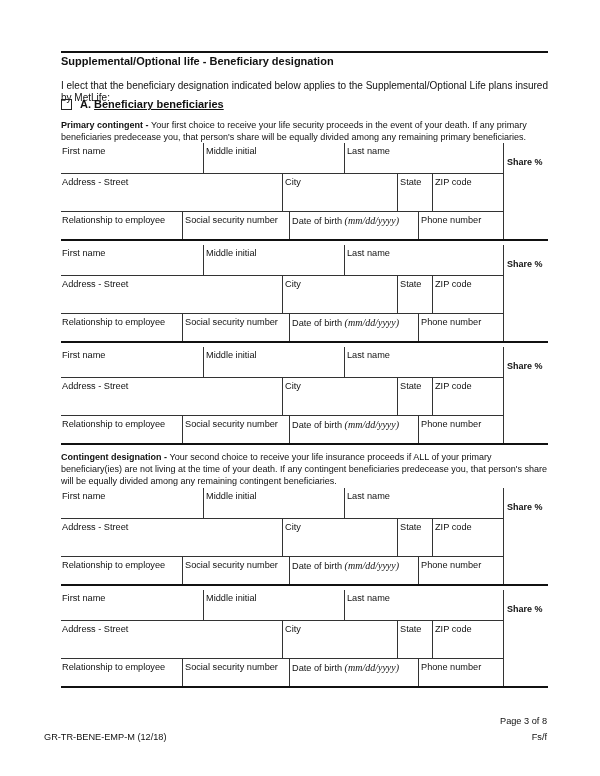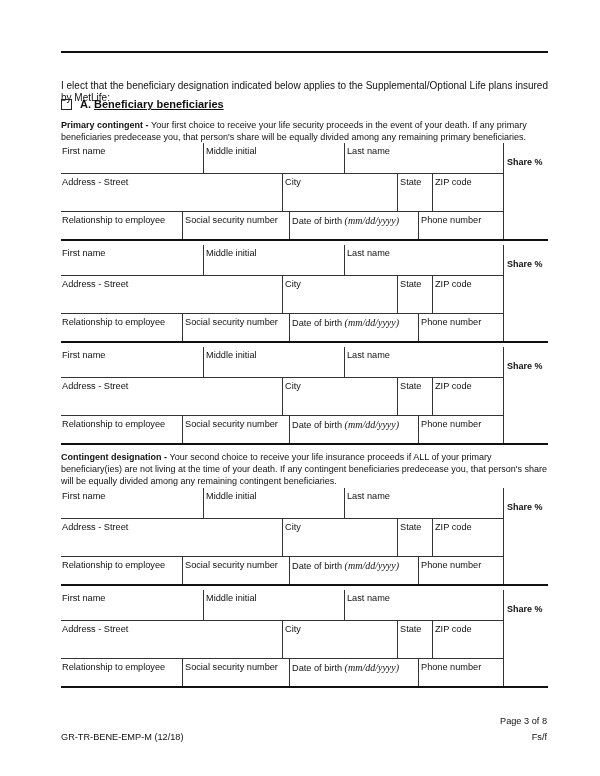--- a/index.html
+++ b/index.html
@@ -14,29 +14,30 @@
   .sectA u { text-decoration:underline; }
   .para { position:absolute; left:61px; width:490px; font-size:9px; line-height:12px; }
   .para b { font-weight:bold; }
   .block { position:absolute; left:61px; width:487px; height:98px; }
   .block .hl { position:absolute; height:0; border-top:1px solid #333; }
   .block .vl { position:absolute; width:0; border-left:1px solid #333; }
   .block .thick { position:absolute; left:0; width:487px; bottom:0; border-top:2px solid #111; }
   .lbl { position:absolute; font-size:9.2px; white-space:nowrap; }
   .lbl i { font-family:"Liberation Serif", serif; font-style:italic; font-size:10px; }
   .share { position:absolute; left:446px; top:14px; font-size:9px; font-weight:bold; }
-  .footer-left { position:absolute; left:61px; top:732px; font-size:9.2px; }
+  .footer-left { position:absolute; left:44px; top:732px; font-size:9.2px; }
   .footer-r1 { position:absolute; right:53px; top:716px; font-size:9.2px; }
   .footer-r2 { position:absolute; right:53px; top:732px; font-size:9.2px; }
 </style>
 </head>
 <body>
 
 <div class="page">
   <div class="topline"></div>
+  <div class="title">Supplemental/Optional life - Beneficiary designation</div>
   <div class="intro">I elect that the beneficiary designation indicated below applies to the Supplemental/Optional Life plans insured by MetLife:</div>
 
   <div class="sectA">
     <span class="chk"></span>
     <span>A. </span>&nbsp;<u>Beneficiary beneficiaries</u>
   </div>
 
   <div class="para" style="top:119px;">
     <b>Primary contingent - </b><span>Your first choice to receive your life security proceeds in the event of your death. If any primary beneficiaries predecease you, that person's share will be equally divided among any remaining primary beneficiaries.</span>
   </div>

